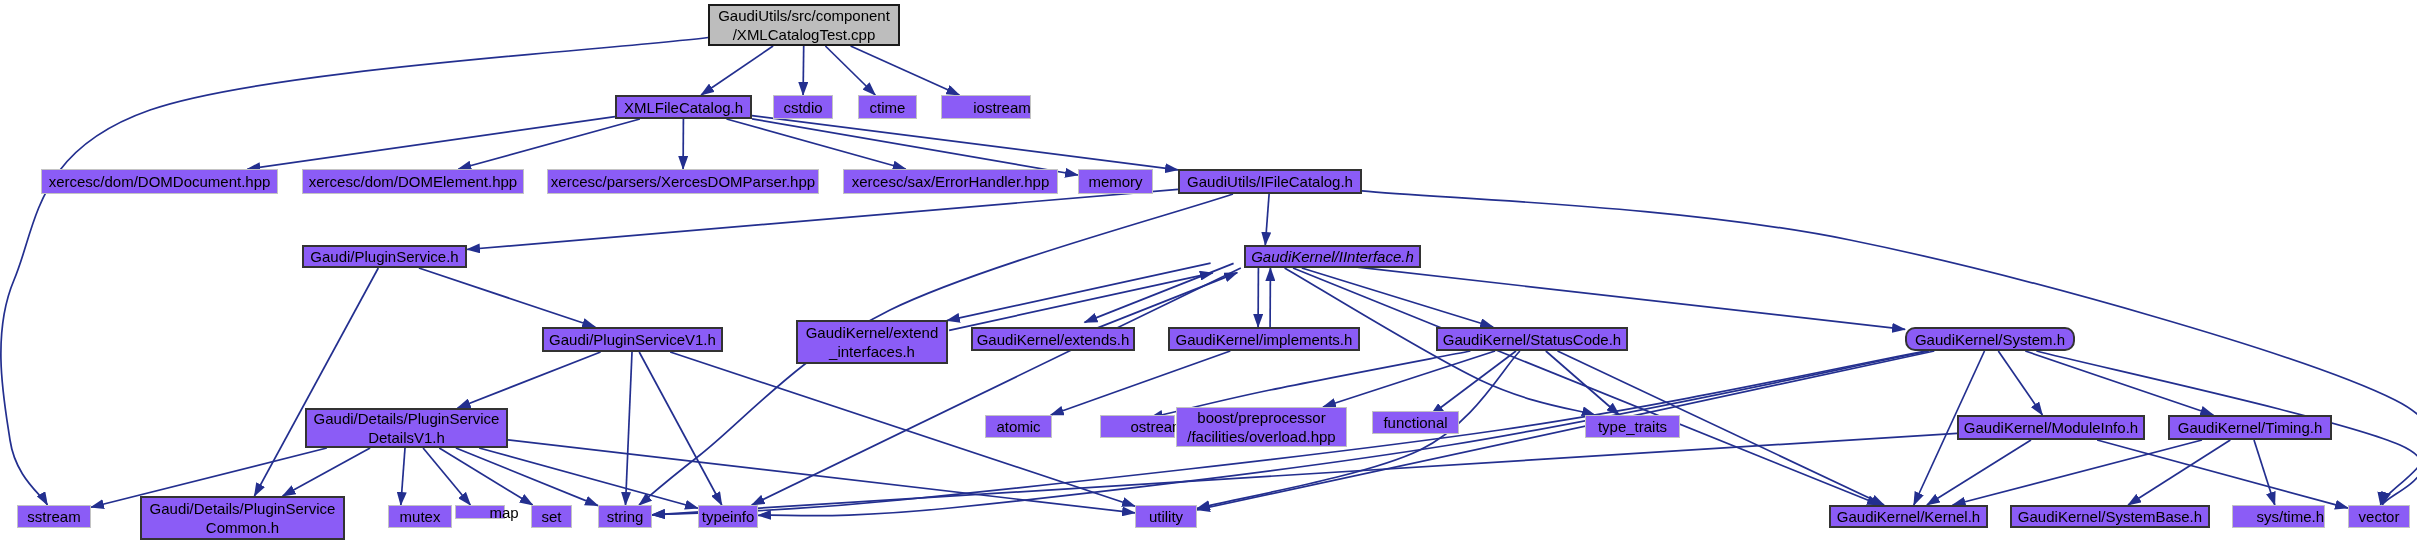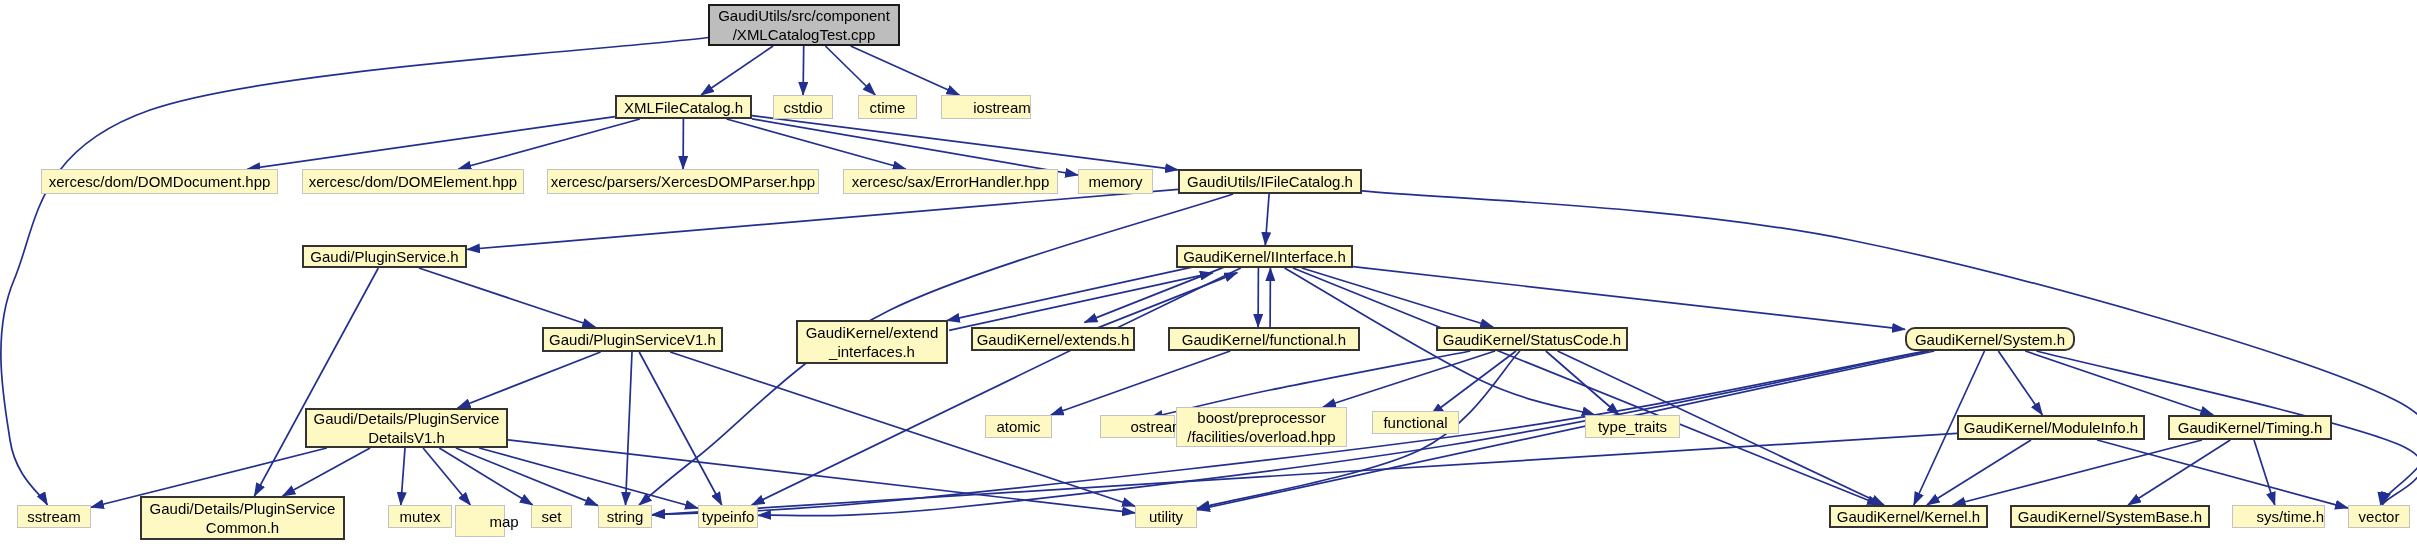--- a/index.html
+++ b/index.html
@@ -1,20 +1,20 @@
 <!DOCTYPE html>
 <html><head>
 <meta charset="utf-8">
 <style>
   html,body{margin:0;padding:0;background:#ffffff;}
   #stage{position:relative;width:2417px;height:544px;background:#ffffff;overflow:hidden;
          font-family:"Liberation Sans","DejaVu Sans",sans-serif;}
   #edges{position:absolute;left:0;top:0;}
   .node{position:absolute;box-sizing:border-box;display:flex;flex-direction:column;
-        align-items:center;justify-content:center;background:#fef9c3;
+        align-items:center;justify-content:center;background:#8b5cf6;
         font-size:15px;line-height:19px;color:#000000;white-space:nowrap;text-align:center;}
   .node.system{border:1px solid #c3c3c3;}
   .node.project{border:2px solid #333333;}
   .node.root{border:2px solid #1a1a1a;background:#bdbdbd;}
   .node span{display:block;}
 </style>
 </head>
 <body>
 
 <div id="stage">
@@ -115,35 +115,35 @@
     </div>
     <div class="node system" style="left: 1078px; top: 169px; width: 75px; height: 25px;">
       <span>memory</span>
     </div>
     <div class="node project" style="left: 1178px; top: 169px; width: 184px; height: 25px;">
       <span>GaudiUtils/IFileCatalog.h</span>
     </div>
     <div class="node project" style="left: 302px; top: 245px; width: 165px; height: 23px;">
       <span>Gaudi/PluginService.h</span>
     </div>
-    <div class="node project" style="left: 1176px; top: 245px; width: 177px; height: 23px;">
+    <div class="node project" style="left: 1244px; top: 245px; width: 177px; height: 23px; font-style: italic;">
       <span>GaudiKernel/IInterface.h</span>
     </div>
     <div class="node project" style="left: 542px; top: 327px; width: 181px; height: 25px;">
       <span>Gaudi/PluginServiceV1.h</span>
     </div>
     <div class="node project" style="left: 796px; top: 320px; width: 152px; height: 44px;">
       <span>GaudiKernel/extend</span>
       <span>_interfaces.h</span>
     </div>
     <div class="node project" style="left: 971px; top: 327px; width: 164px; height: 24px;">
       <span>GaudiKernel/extends.h</span>
     </div>
     <div class="node project" style="left: 1168px; top: 327px; width: 192px; height: 24px;">
-      <span>GaudiKernel/functional.h</span>
+      <span>GaudiKernel/implements.h</span>
     </div>
     <div class="node project" style="left: 1436px; top: 327px; width: 192px; height: 24px;">
       <span>GaudiKernel/StatusCode.h</span>
     </div>
     <div class="node project" style="left: 1905px; top: 327px; width: 170px; height: 24px; border-radius: 10px;">
       <span>GaudiKernel/System.h</span>
     </div>
     <div class="node project" style="left: 305px; top: 408px; width: 203px; height: 40px;">
       <span>Gaudi/Details/PluginService</span>
       <span>DetailsV1.h</span>
@@ -173,21 +173,21 @@
     <div class="node system" style="left: 17px; top: 505px; width: 74px; height: 23px;">
       <span>sstream</span>
     </div>
     <div class="node project" style="left: 140px; top: 496px; width: 205px; height: 44px;">
       <span>Gaudi/Details/PluginService</span>
       <span>Common.h</span>
     </div>
     <div class="node system" style="left: 368px; top: 505px; width: 64px; height: 23px; margin-left: 20px;">
       <span>mutex</span>
     </div>
-    <div class="node system" style="left: 455px; top: 505px; width: 50px; height: 32px; padding-left: 48px;">
+    <div class="node system" style="left: 455px; top: 505px; width: 50px; height: 14px; padding-left: 48px;">
       <span>map</span>
     </div>
     <div class="node system" style="left: 531px; top: 505px; width: 41px; height: 23px;">
       <span>set</span>
     </div>
     <div class="node system" style="left: 598px; top: 505px; width: 54px; height: 23px;">
       <span>string</span>
     </div>
     <div class="node system" style="left: 698px; top: 505px; width: 60px; height: 23px;">
       <span>typeinfo</span>

